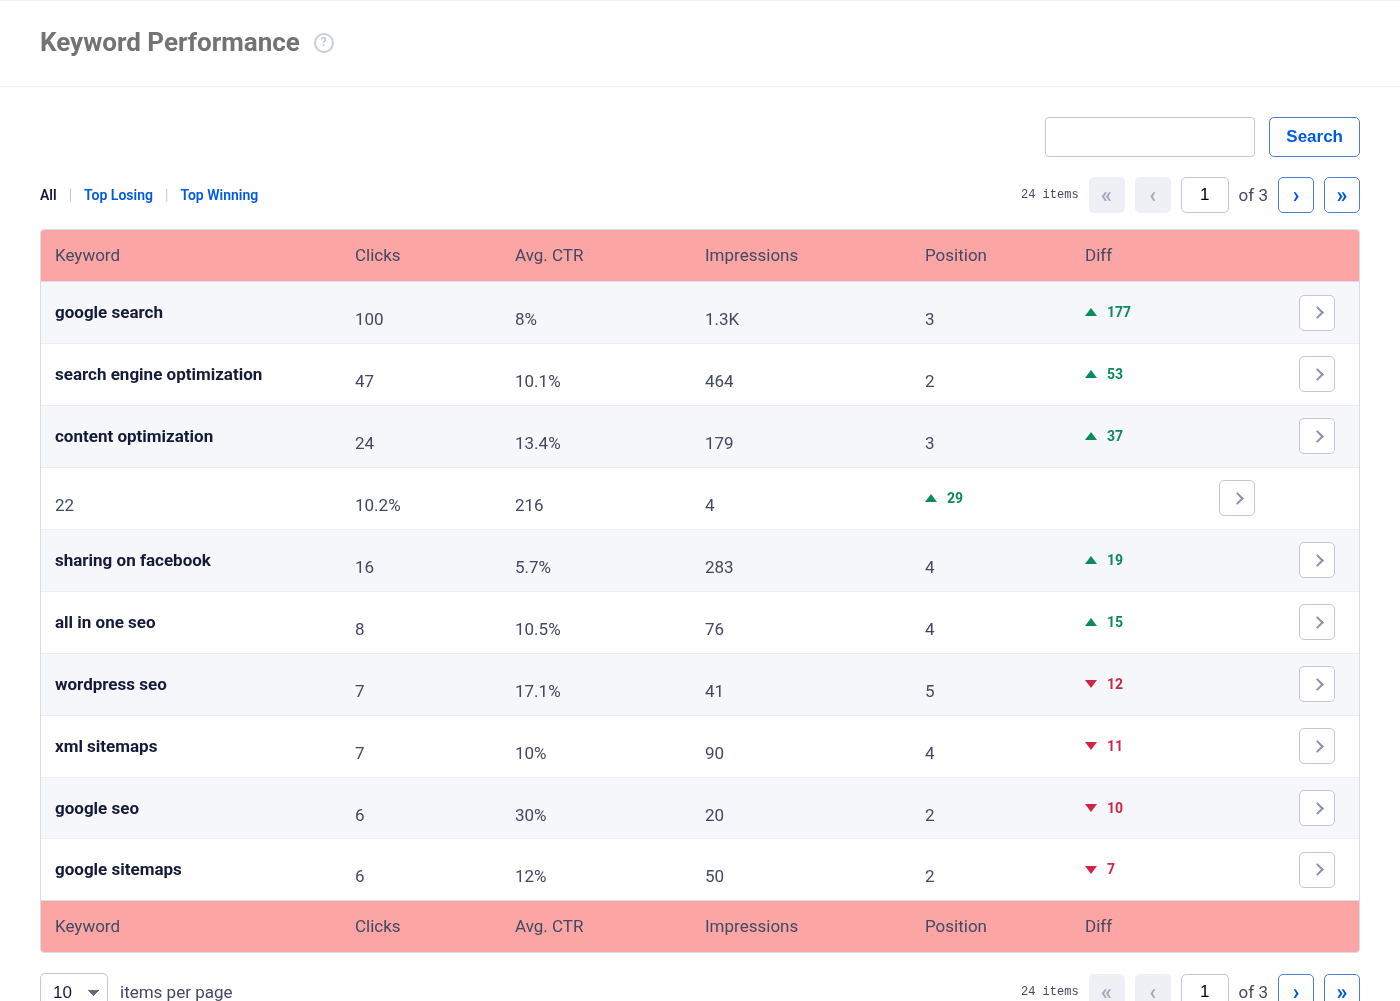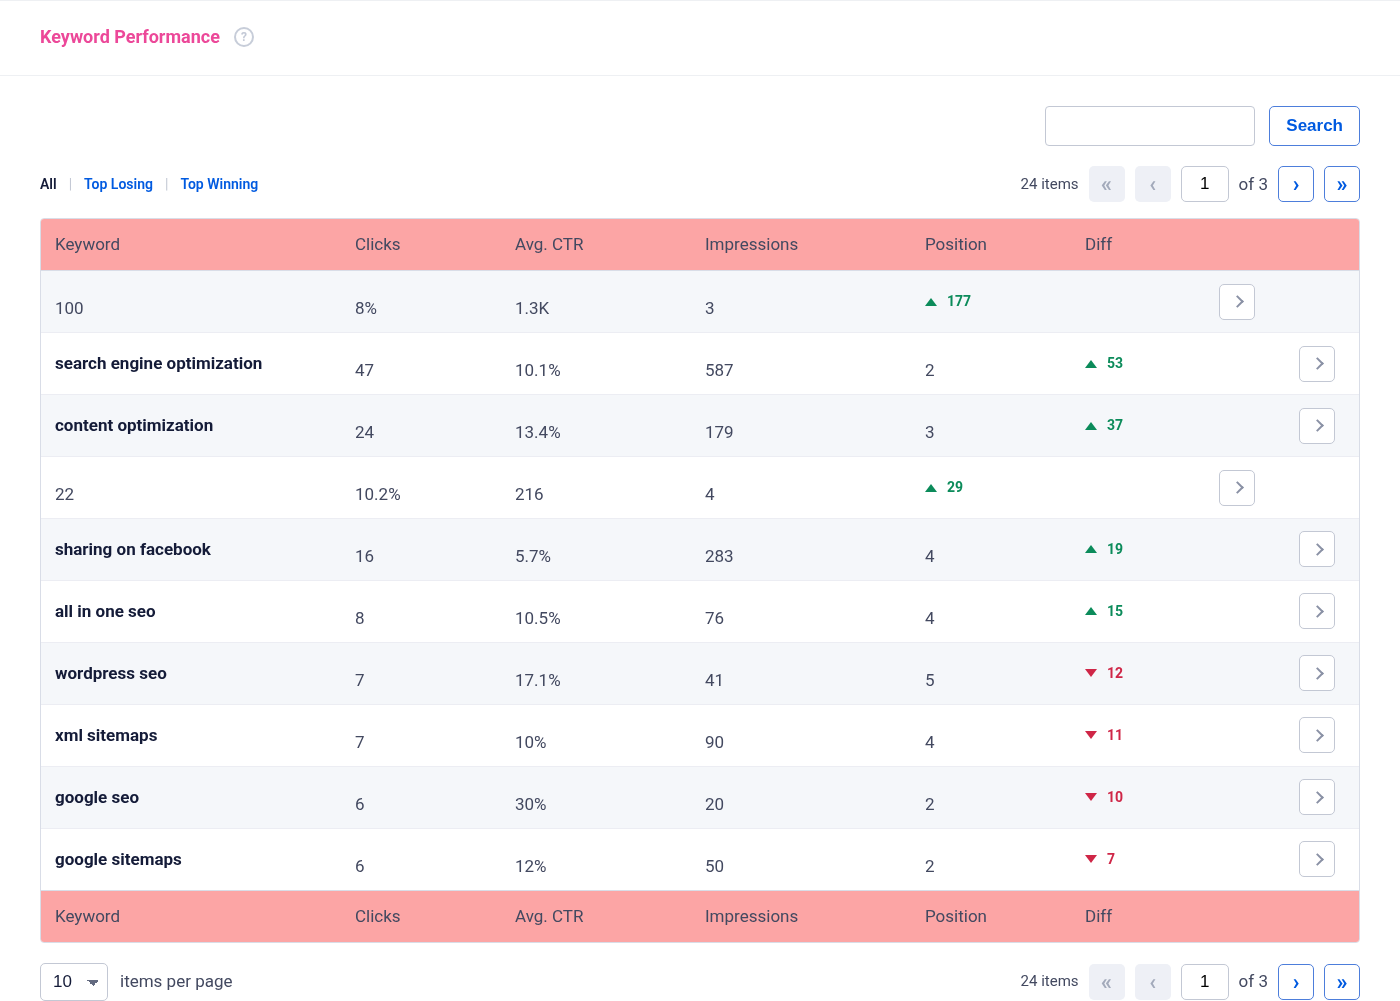--- a/index.html
+++ b/index.html
@@ -24,21 +24,21 @@
     background:var(--page-bg);
     font-size:17px;
     line-height:1.35;
   }
   .hairline{height:1px;background:#eef0f3;width:100%;}
   .header{
     display:flex;align-items:center;gap:14px;
     padding:24px 40px 26px 40px;
   }
   .page-title{
-    font-size:18px;font-weight:700;color:#ec4899;margin:0;
+    font-size:26px;font-weight:700;color:#737373;margin:0;
   }
   .help-icon{
     width:20px;height:20px;border:2px solid #c7cdd9;border-radius:50%;
     display:inline-flex;align-items:center;justify-content:center;
     color:#c3c9d6;font-size:12px;font-weight:700;
   }
   .card-wrap{padding:30px 40px 40px 40px;}
   .card{
     background:#fff;
   }
@@ -60,21 +60,21 @@
   
   .filter-row{
     display:flex;align-items:center;justify-content:space-between;
     margin-bottom:16px;
   }
   .tab-bar{display:flex;align-items:center;gap:12px;font-size:14px;}
   .tab{font-weight:600;}
   .tab.active{color:var(--text);}
   .tab.inactive{color:var(--blue);cursor:pointer;}
   .tab-sep{color:var(--border-strong);}
-  .items-count{color:var(--muted);font-size:15px;}
+  .items-count{color:var(--muted);font-size:12px;font-family:Liberation Mono, monospace;}
 
   .pag-group{display:flex;align-items:center;gap:10px;}
   .nav-btn{
     width:36px;height:36px;border-radius:5px;display:inline-flex;align-items:center;justify-content:center;
     font-size:22px;line-height:1;font-weight:700;
   }
   .nav-btn.disabled{
     background:var(--disabled-bg);color:#a3aabb;border:1px solid transparent;cursor:default;
   }
   .nav-btn.enabled{
@@ -177,37 +177,38 @@
         <div class="th">Clicks</div>
         <div class="th">Avg. CTR</div>
         <div class="th">Impressions</div>
         <div class="th">Position</div>
         <div class="th">Diff</div>
         <div></div>
       </div>
 
       <div class="tbody" id="tbody">
           <div class="trow tr">
+            <div class="kw">google search</div>
             <div class="num">100</div>
             <div class="num">8%</div>
             <div class="num">1.3K</div>
             <div class="num">3</div>
             <div class="diff up">
               <span class="tri up"></span>
               <span>177</span>
             </div>
             <div class="expand-btn">
               <span class="chev"></span>
             </div>
           </div>
           <div class="trow tr">
             <div class="kw">search engine optimization</div>
             <div class="num">47</div>
             <div class="num">10.1%</div>
-            <div class="num">587</div>
+            <div class="num">464</div>
             <div class="num">2</div>
             <div class="diff up">
               <span class="tri up"></span>
               <span>53</span>
             </div>
             <div class="expand-btn">
               <span class="chev"></span>
             </div>
           </div>
           <div class="trow tr">

